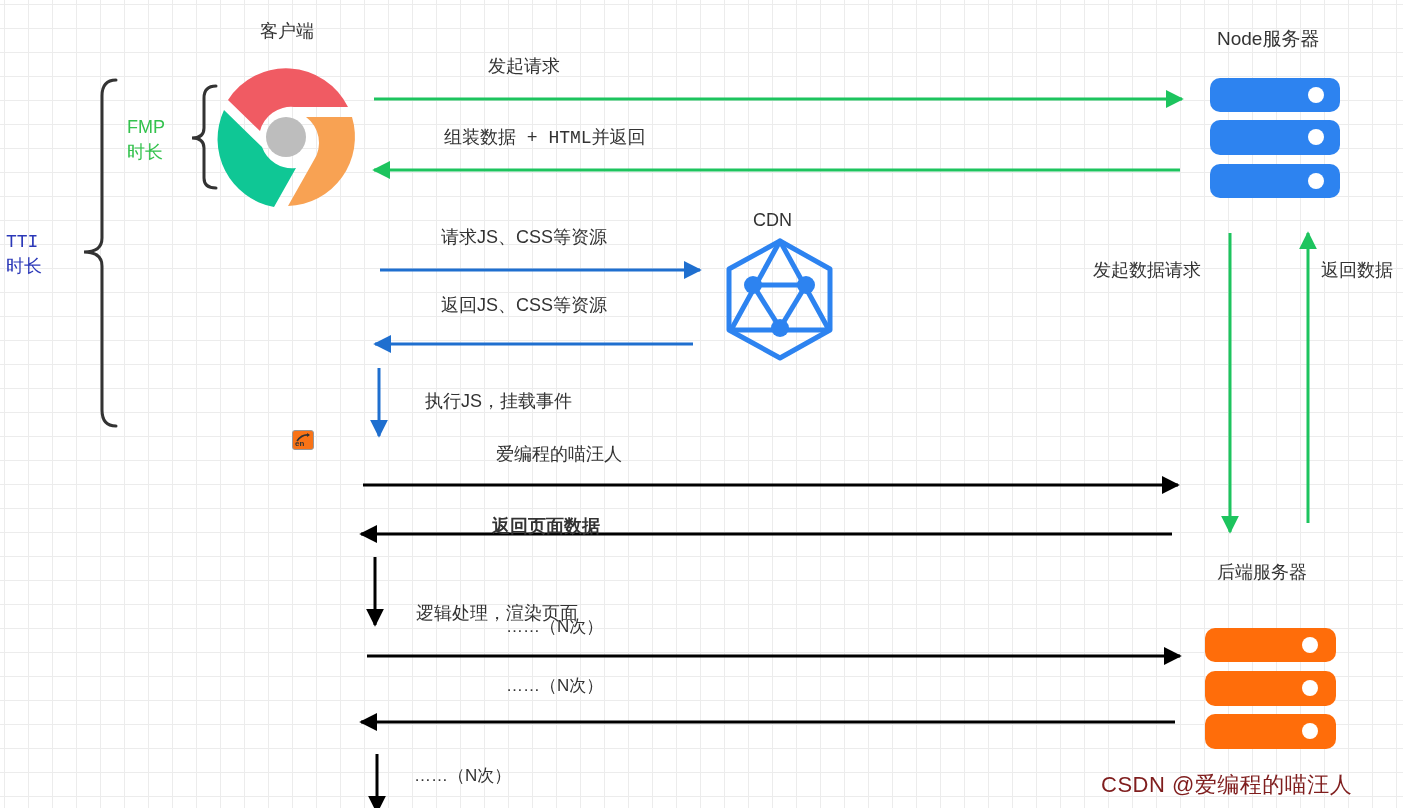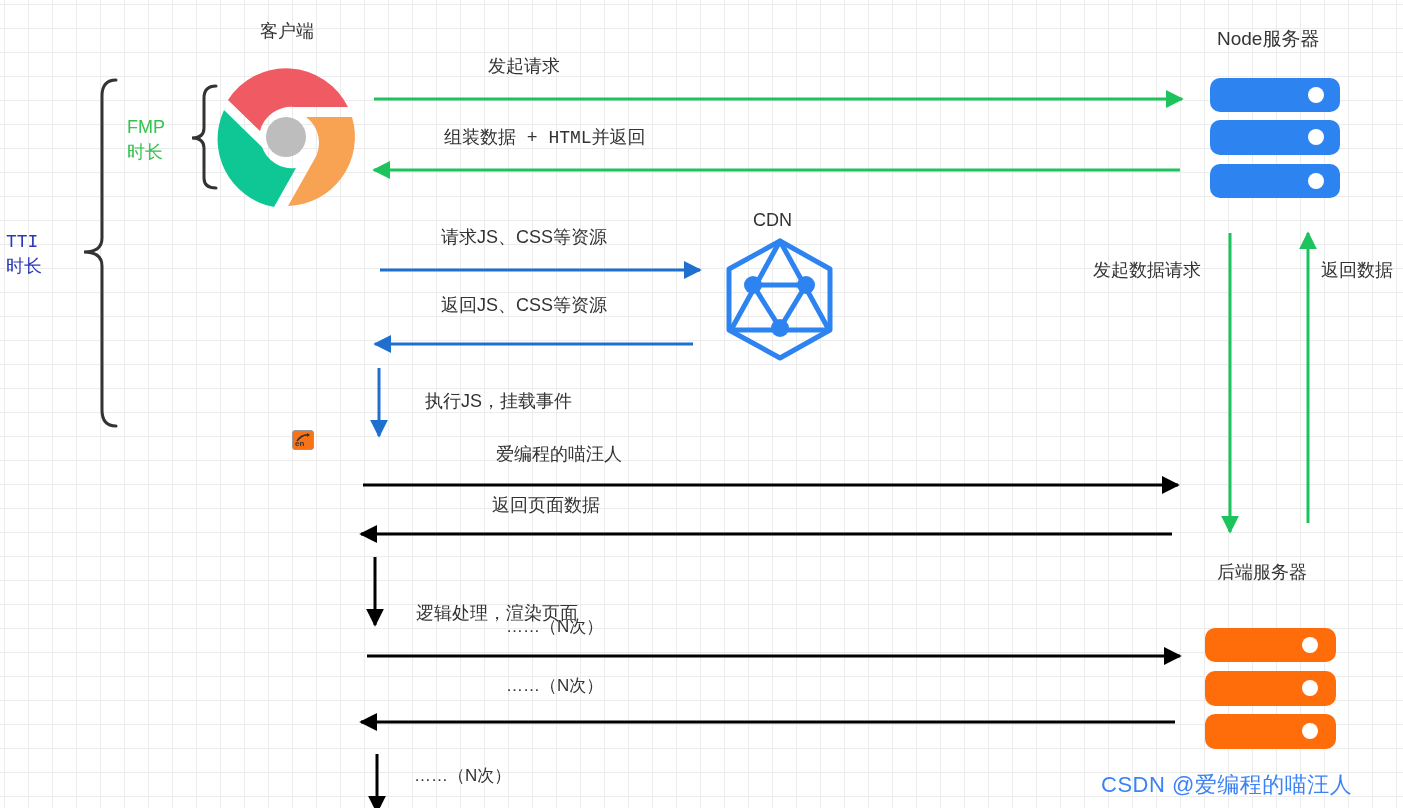--- a/index.html
+++ b/index.html
@@ -10,21 +10,21 @@
       linear-gradient(to right, #ececec 1px, transparent 1px),
       linear-gradient(to bottom, #ececec 1px, transparent 1px);
     background-size:24px 24px;
     background-position:4px 4px;
     font-family:"Liberation Sans", "DejaVu Sans", sans-serif;
   }
   .lbl { position:absolute; font-size:18px; color:#333333; white-space:nowrap; line-height:1; }
   .lbl.small { font-size:17px; }
   .metric { position:absolute; font-size:18px; line-height:25px; }
   svg.canvas { position:absolute; left:0; top:0; }
-  .watermark { position:absolute; font-size:22px; color:#3b82f6; white-space:nowrap; letter-spacing:0.5px;text-align:center; }
+  .watermark { position:absolute; font-size:22px; color:#7f1d1d; white-space:nowrap; letter-spacing:0.5px;text-align:center; }
   .translate-icon {
     position:absolute; left:292px; top:430px; width:22px; height:20px;
     border:1px solid #999; border-radius:3px; background:#f97316;
     font-size:8px; color:#333; box-sizing:border-box;
   }
   .translate-icon span { position:absolute; left:2px; bottom:1px; font-weight:bold; }
 </style>
 </head>
 <body>
 
@@ -120,21 +120,21 @@
   <div>TTI</div>
   <div>时长</div>
 </div>
 
 <div class="lbl" style="left:488px;top:57px;">发起请求</div>
 <div class="lbl" style="left:444px;top:129px;font-family:Liberation Mono, monospace;">组装数据 + HTML并返回</div>
 <div class="lbl" style="left:441px;top:228px;">请求JS、CSS等资源</div>
 <div class="lbl" style="left:441px;top:296px;">返回JS、CSS等资源</div>
 <div class="lbl" style="left:425px;top:392px;">执行JS，挂载事件</div>
 <div class="lbl" style="left:496px;top:445px;">爱编程的喵汪人</div>
-<div class="lbl" style="left:492px;top:496px;">返回页面数据</div>
+<div class="lbl" style="left:492px;top:517px;font-weight:bold;">返回页面数据</div>
 <div class="lbl" style="left:416px;top:576px;margin-top:28px;">逻辑处理，渲染页面</div>
 <div class="lbl small" style="left:506px;top:618px;">……（N次）</div>
 <div class="lbl small" style="left:506px;top:677px;">……（N次）</div>
 <div class="lbl small" style="left:414px;top:767px;">……（N次）</div>
 <div class="lbl" style="left:1093px;top:261px;">发起数据请求</div>
 <div class="lbl" style="left:1321px;top:261px;">返回数据</div>
 
 <div class="translate-icon">
   <svg width="20" height="10" style="position:absolute;left:1px;top:1px;">
     <path d="M3,9 Q8,2 15,3" stroke="#333" stroke-width="1.5" fill="none"></path>

